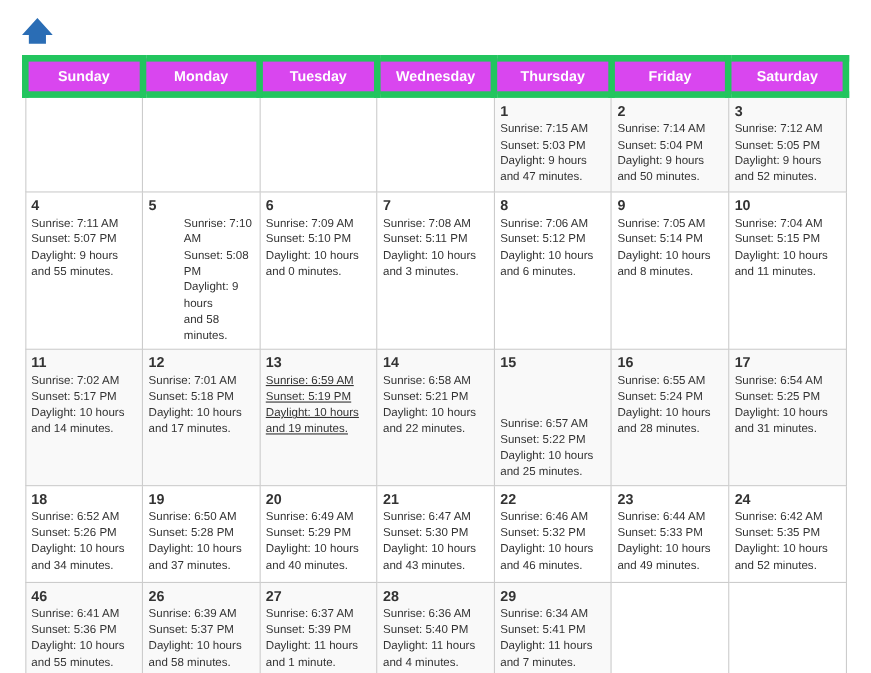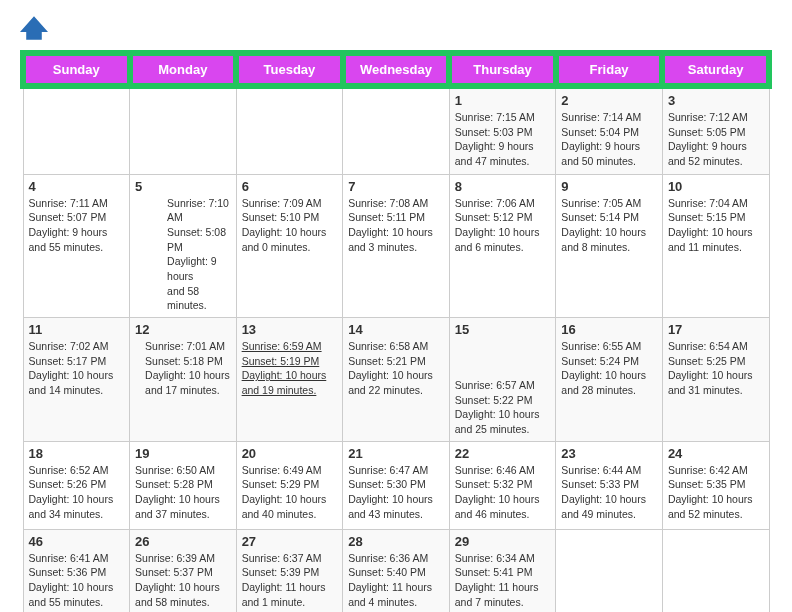--- a/index.html
+++ b/index.html
@@ -193,21 +193,21 @@
       <tr>
         <td>
           <span class="day-number">11</span>
           <div class="day-info" style="white-space: pre-line;">Sunrise: 7:02 AM
 Sunset: 5:17 PM
 Daylight: 10 hours
 and 14 minutes.</div>
         </td>
         <td>
           <span class="day-number">12</span>
-          <div class="day-info" style="white-space: pre-line; margin-left: 10px;">Sunrise: 7:01 AM
+          <div class="day-info" style="white-space: pre-line;">Sunrise: 7:01 AM
 Sunset: 5:18 PM
 Daylight: 10 hours
 and 17 minutes.</div>
         </td>
         <td>
           <span class="day-number">13</span>
           <div class="day-info" style="white-space: pre-line; text-decoration: underline;">Sunrise: 6:59 AM
 Sunset: 5:19 PM
 Daylight: 10 hours
 and 19 minutes.</div>

